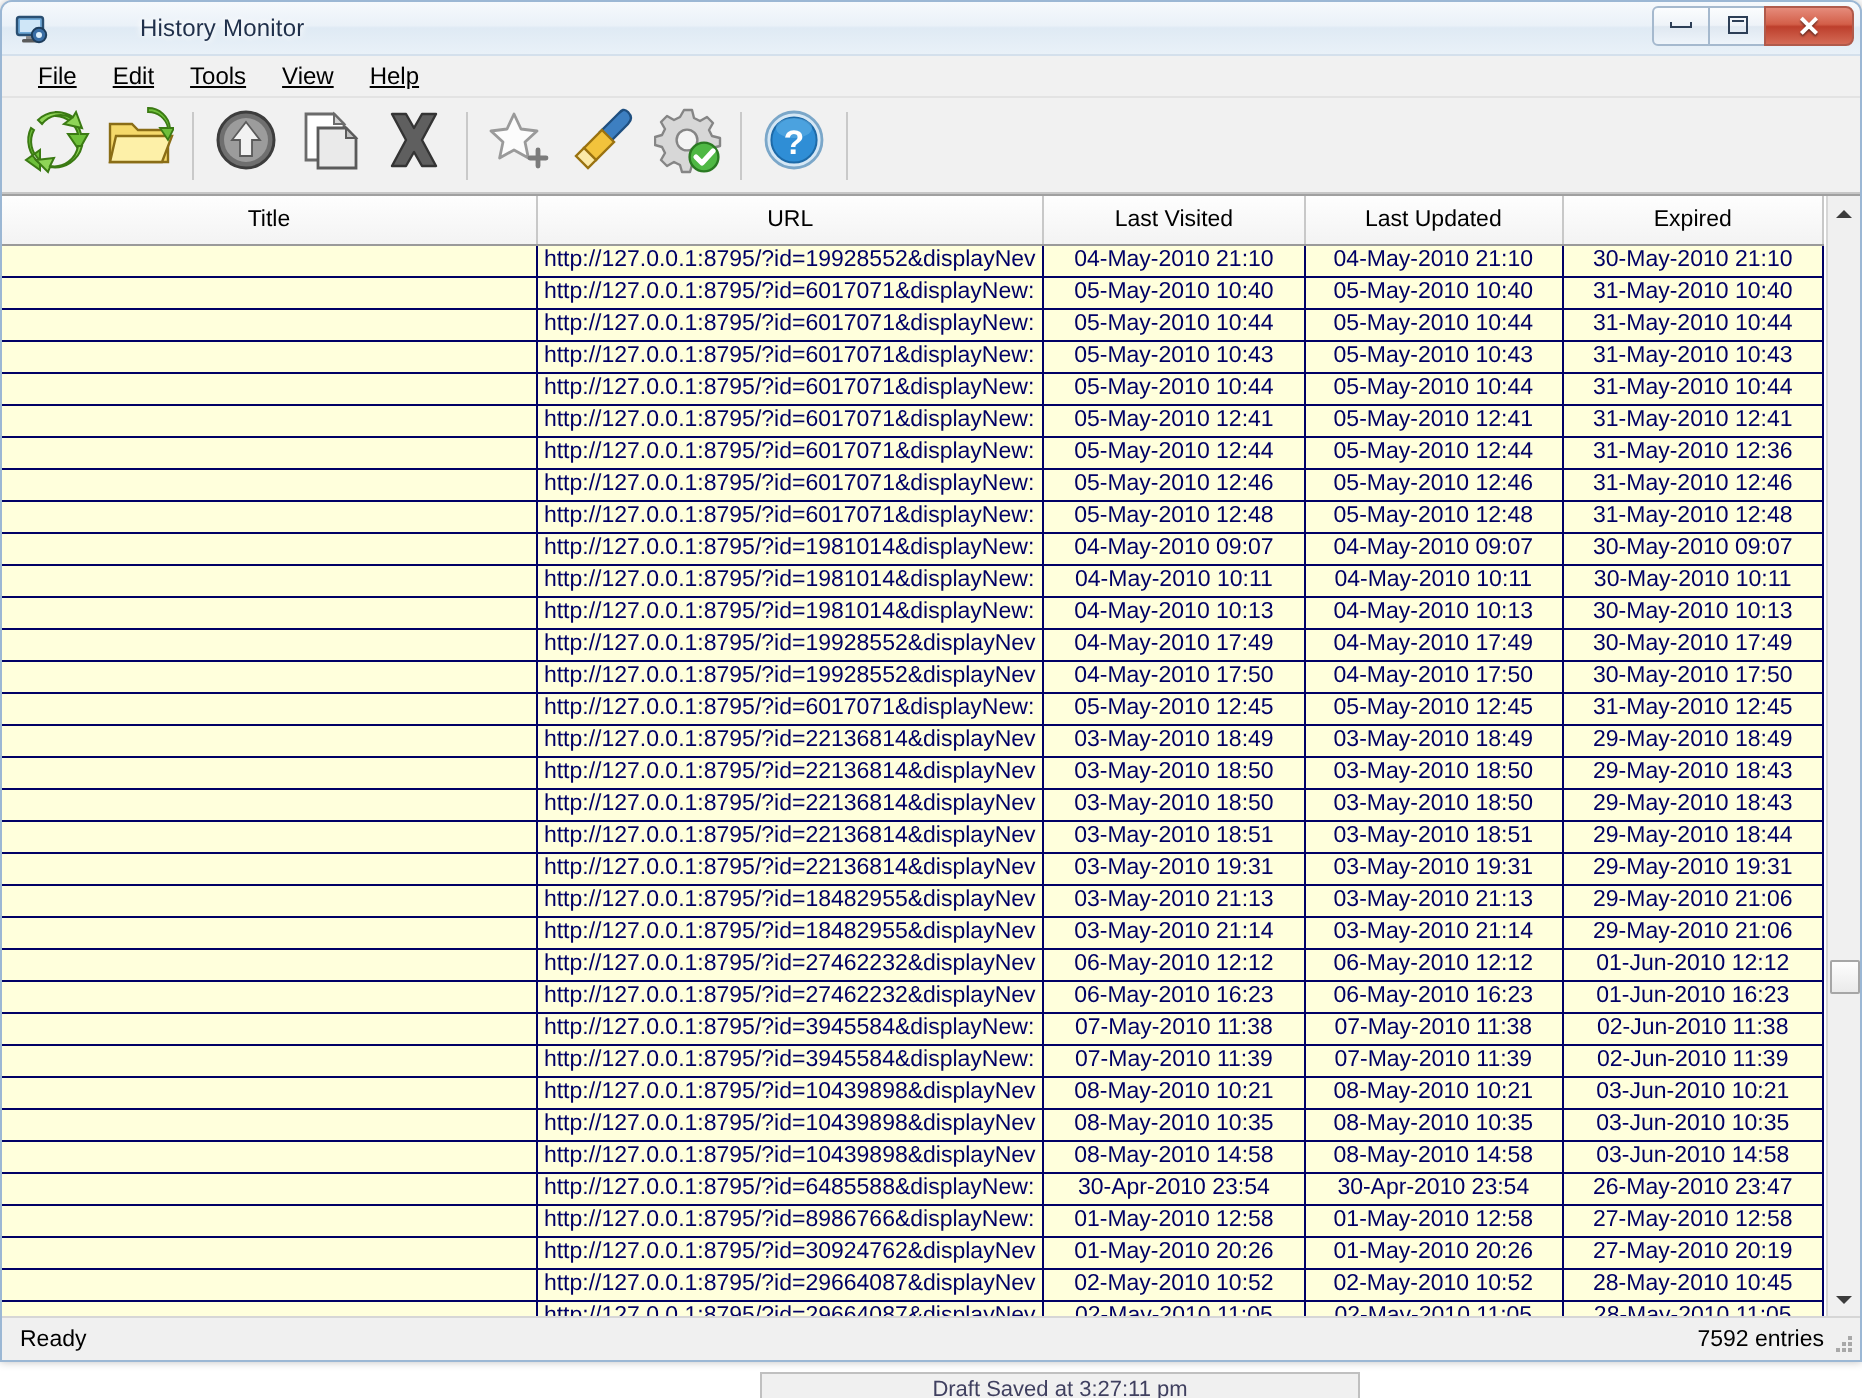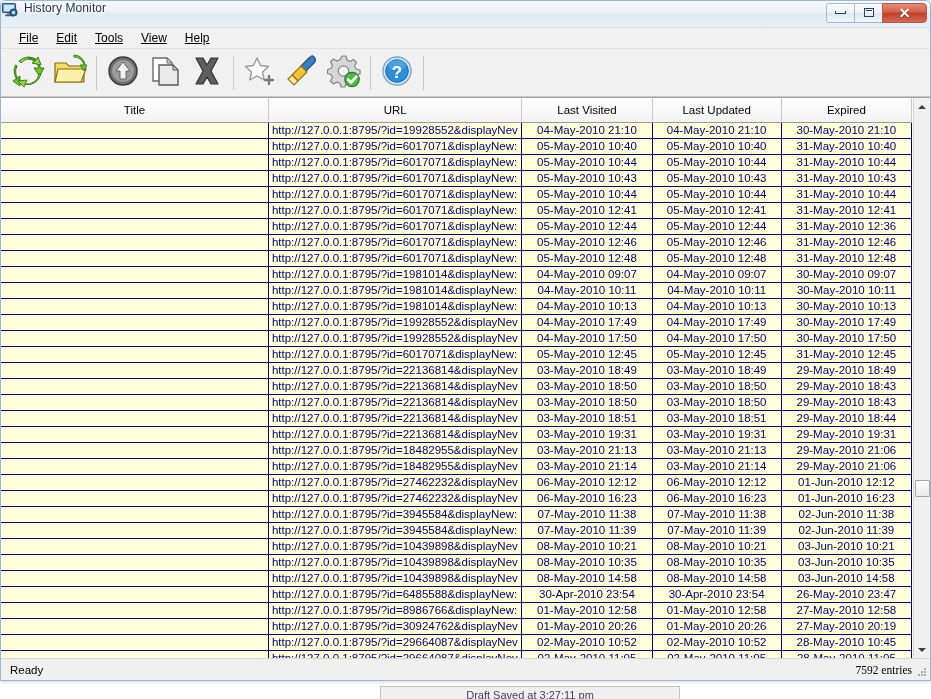--- a/index.html
+++ b/index.html
@@ -38,23 +38,25 @@
     z-index: 5;
     display: flex; flex-direction: column;
     box-shadow: 0 0 4px rgba(0,0,0,0.25);
   }
 
   
   #titlebar {
     height: 27px; flex: 0 0 27px;
     background: linear-gradient(to bottom, #f6f9fc 0%, #eaf1f8 45%, #dfeaf4 50%, #e9f1f8 100%);
     border-radius: 5px 5px 0 0;
-    display: flex; 
+    display: flex; align-items: center;
+    padding-left: 6px;
     position: relative;
     border-bottom: 1px solid #d4e0ec;
+    gap: 40px;
   }
   #app-icon {
     width: 17px; height: 17px; flex: 0 0 17px;
     position: relative; margin-right: 6px;
   }
   #title-text {
     font-size: 12px; color: #1f2f4a;
     text-shadow: 0 0 3px #ffffff, 0 0 5px #ffffff;
     letter-spacing: .1px;
   }
@@ -201,21 +203,21 @@
     height: 22px; flex: 0 0 22px;
     background: #f0f0f0;
     border-top: 1px solid #d6d6d6;
     display: flex; align-items: center;
     font-size: 11.5px; color: #000000;
     padding: 0 2px;
     position: relative;
     gap: 11px;
   }
   #status-left  { padding-left: 7px; flex: 1 1 auto; }
-  #status-count { padding-right: 16px; text-align: right; font-family: Liberation Serif, serif; }
+  #status-count { padding-right: 16px; text-align: right; }
   #grip {
     position: absolute; right: 2px; bottom: 2px;
     width: 12px; height: 12px;
   }
 </style>
 </head>
 <body>
 
 <div id="bg-bleed">
   <div class="bleed-text" style="top:148px">ii</div>

